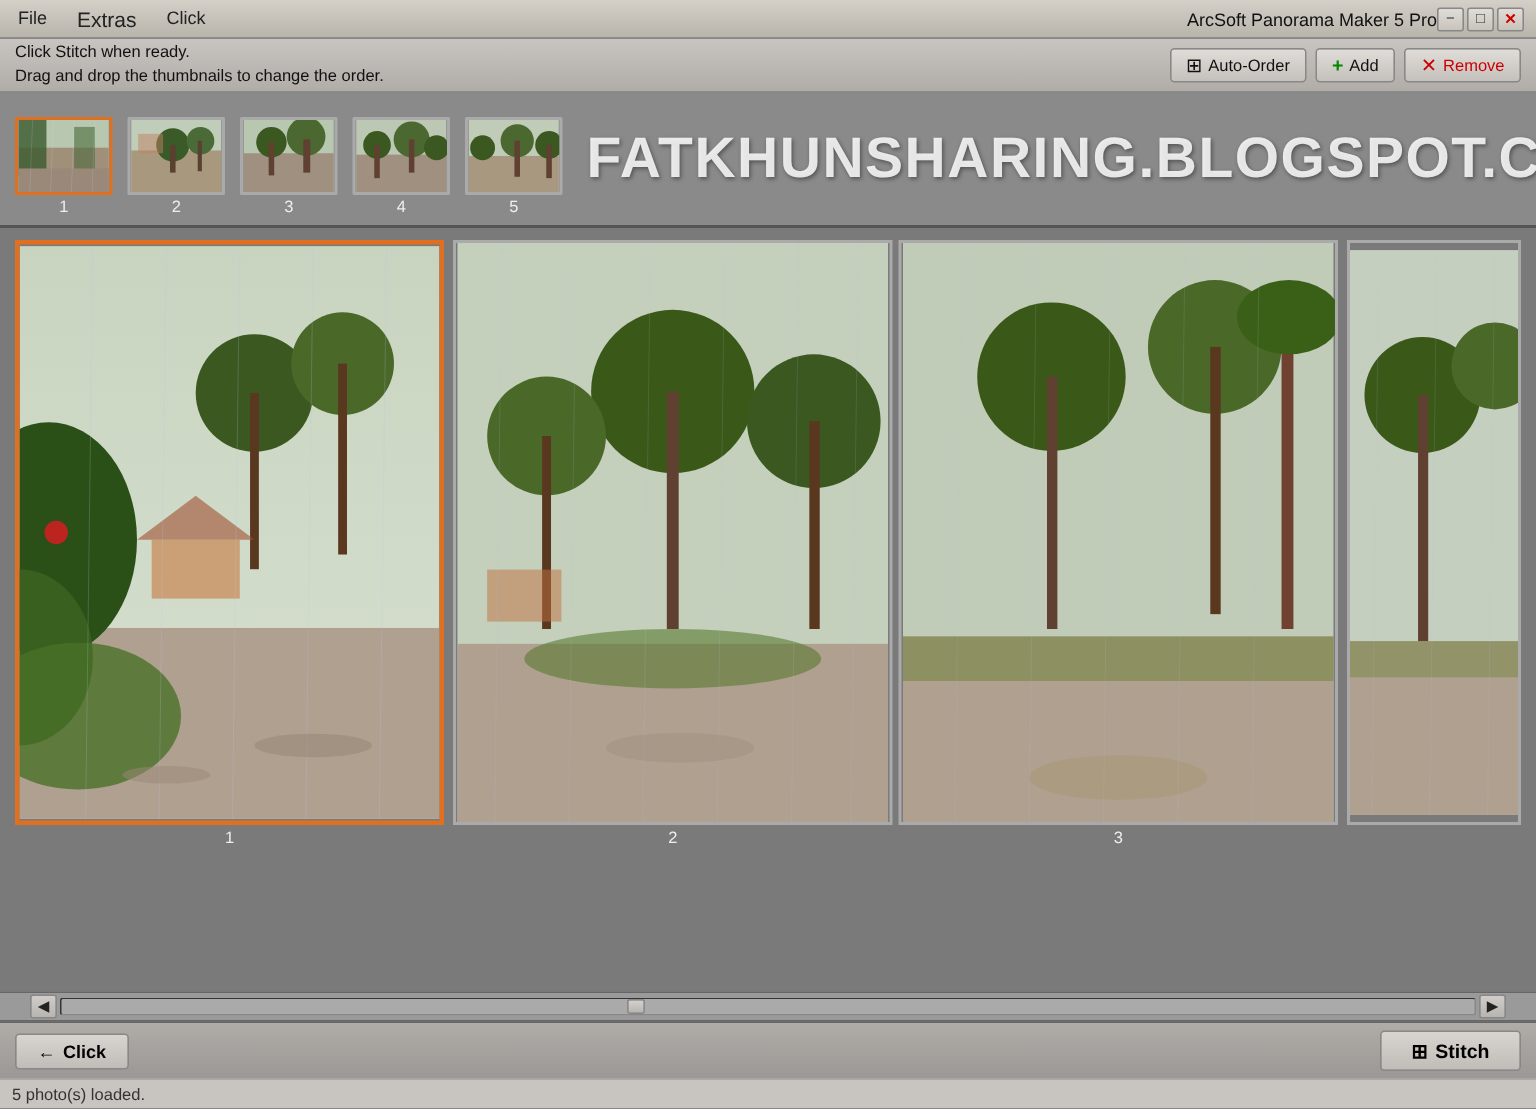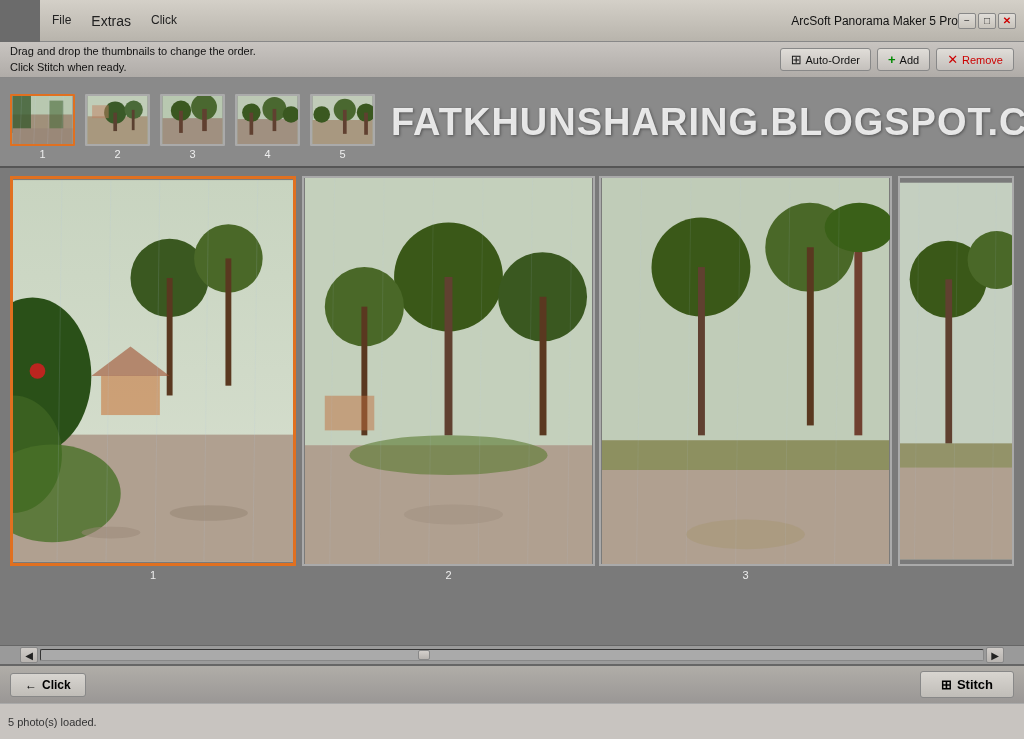--- a/index.html
+++ b/index.html
@@ -11,27 +11,26 @@
       font-size: 12px;
       color: #222;
       overflow: hidden;
       display: flex;
       flex-direction: column;
     }
 
     
     #title-bar {
       background: linear-gradient(to bottom, #d4d0c8, #b8b4ac);
-      height: 42px;
+      height: 26px;
       display: flex;
       align-items: center;
       justify-content: space-between;
       padding: 0 8px;
       border-bottom: 1px solid #888;
-      margin-left: 40px;
     }
     #title-bar .title {
       flex: 1;
       text-align: right;
       font-size: 12px;
       color: #111;
     }
     #title-bar .window-controls {
       display: flex;
       gap: 2px;
@@ -235,21 +234,21 @@
       border: 1px solid #888;
       border-radius: 3px;
       cursor: pointer;
       font-size: 13px;
       font-weight: bold;
     }
 
     
     #status-bar {
       background: #c8c4c0;
-      height: 36px;
+      height: 20px;
       display: flex;
       align-items: center;
       padding: 0 8px;
       border-top: 1px solid #aaa;
       font-size: 11px;
       color: #333;
     }
 
     
     .scene-svg {
@@ -269,22 +268,22 @@
   <div class="title">ArcSoft Panorama Maker 5 Pro</div>
   <div class="window-controls">
     <div class="win-btn">−</div>
     <div class="win-btn">□</div>
     <div class="win-btn" style="color:#c00;font-weight:bold;">✕</div>
   </div>
 </div>
 
 <div id="toolbar">
   <div class="instructions">
+    <div>Click Stitch when ready.</div>
     <div>Drag and drop the thumbnails to change the order.</div>
-    <div>Click Stitch when ready.</div>
   </div>
   <div class="toolbar-buttons">
     <button class="toolbar-btn">
       <span class="btn-icon">⊞</span>
       <span>Auto-Order</span>
     </button>
     <button class="toolbar-btn">
       <span class="btn-icon" style="color:#080;font-weight:bold;">+</span>
       <span>Add</span>
     </button>

